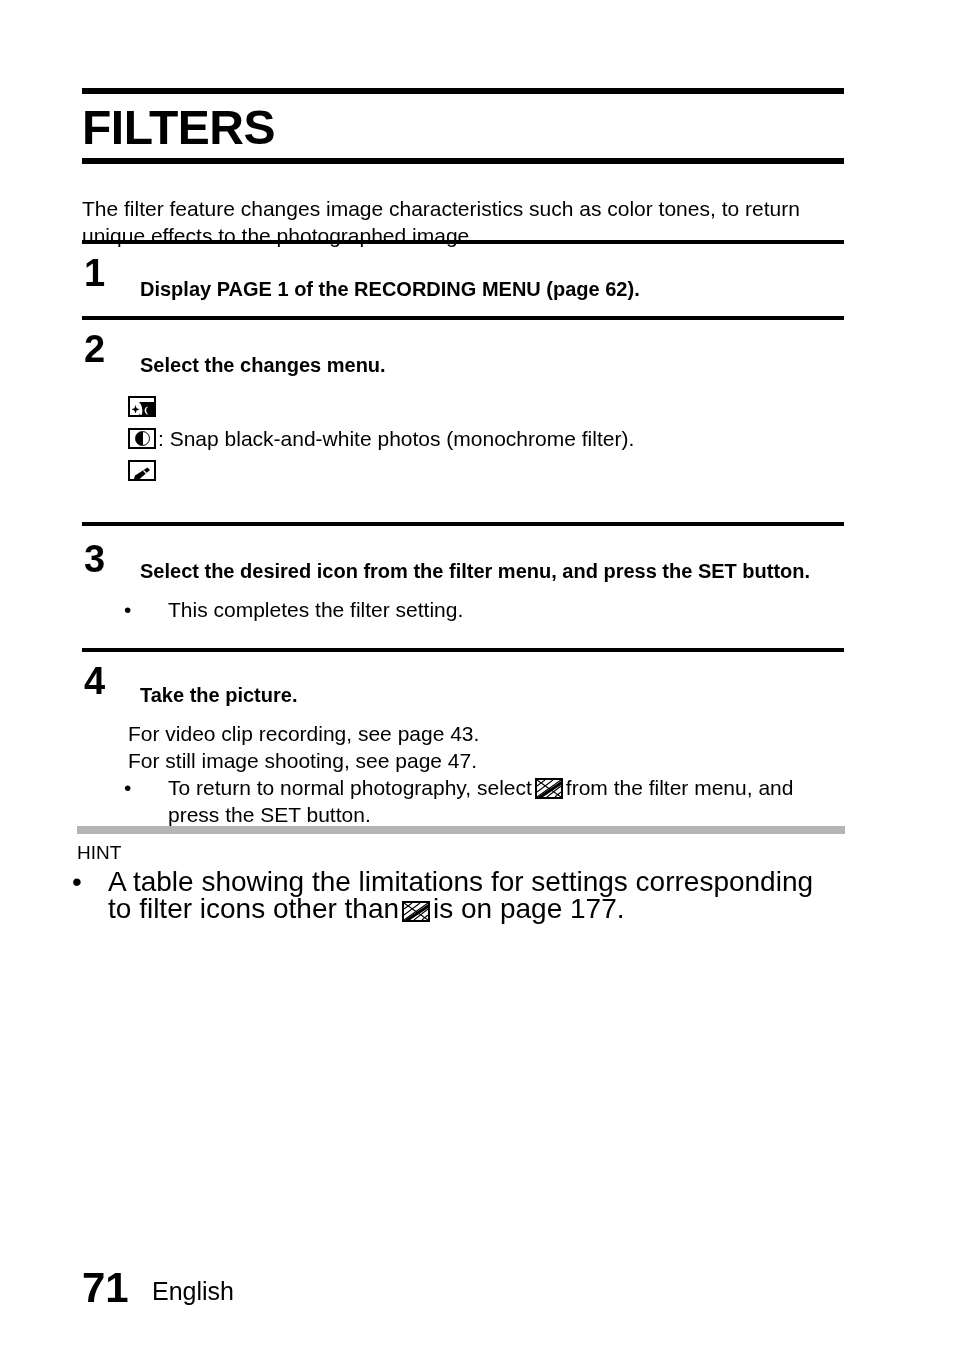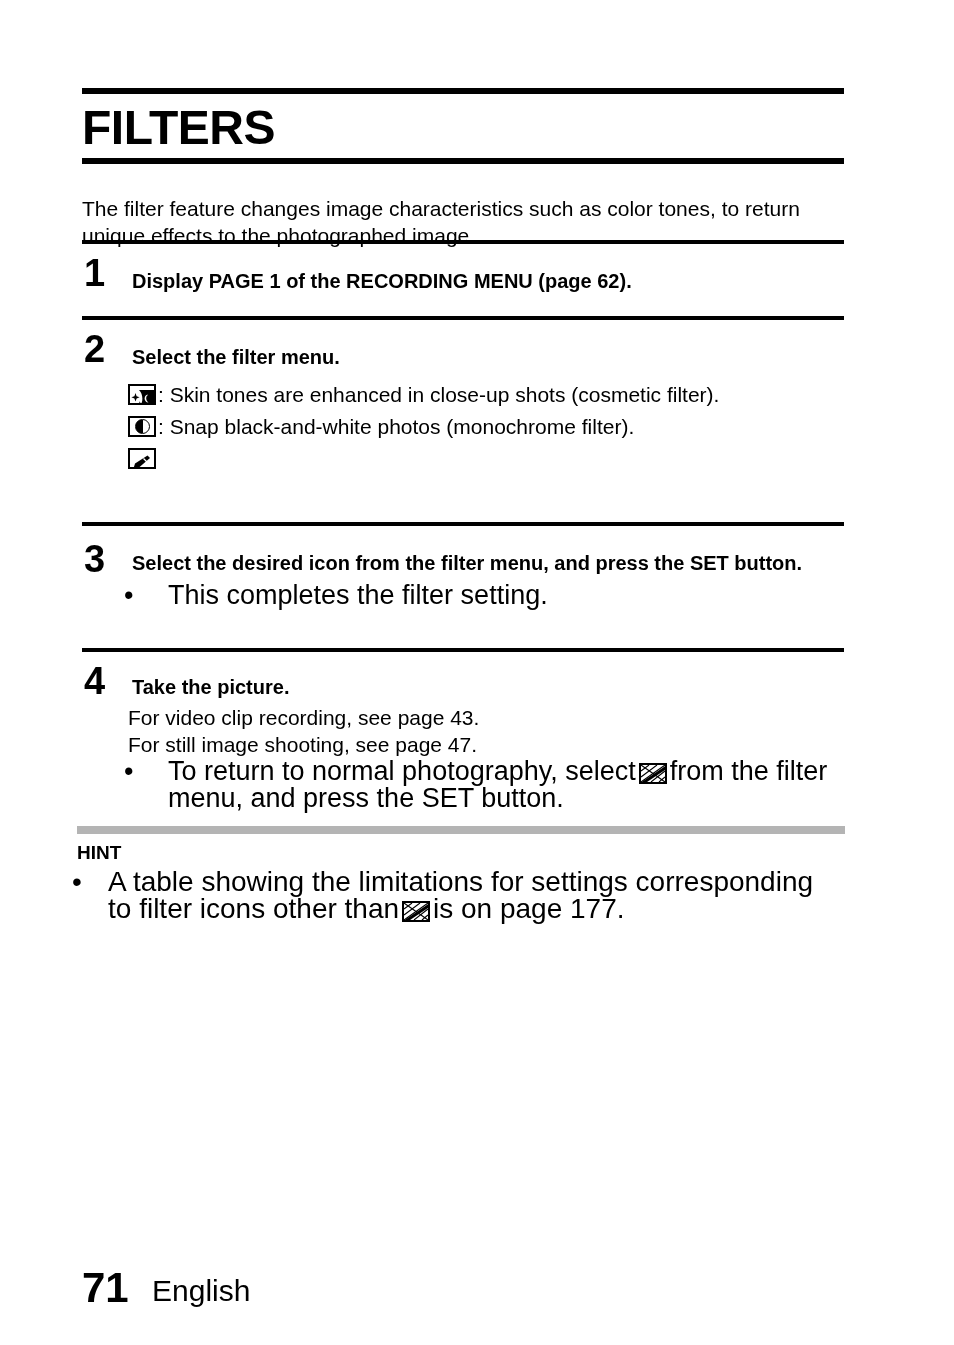--- a/index.html
+++ b/index.html
@@ -79,29 +79,29 @@
   }
   .step-body {
     position: absolute;
     left: 128px;
     width: 718px;
   }
   .step-head {
     font-size: 20px;
     font-weight: bold;
     line-height: 26px;
-    margin: 4px;
+    margin: 12px;
   }
   .step-line {
     font-size: 21px;
     line-height: 27px;
     margin: 0;
   }
   .bullet-line {
-    font-size: 27px;
+    font-size: 21px;
     line-height: 27px;
     margin: 0;
     padding-left: 40px;
     text-indent: -22px;
   }
   .bullet-dot { display: inline-block; width: 22px; }
 
   
   .filter-list {
     margin: 0;
@@ -165,21 +165,21 @@
     box-sizing: border-box;
   }
 
   
   .hint-block { position: absolute; left: 0; top: 826px; width: 954px; }
   .hint-title {
     position: absolute;
     left: 77px;
     top: 15px;
     font-size: 19px;
-    font-weight: bold;
+    font-weight: normal;
     line-height: 24px;
   }
   .hint-body {
     position: absolute;
     left: 84px;
     top: 42px;
     width: 760px;
     font-size: 28px;
     line-height: 27px;
   }
@@ -197,21 +197,21 @@
     left: 82px;
     bottom: 0;
     font-size: 42px;
     font-weight: bold;
     line-height: 44px;
   }
   .lang {
     position: absolute;
     left: 152px;
     bottom: 2px;
-    font-size: 30px;
+    font-size: 25px;
     line-height: 34px;
   }
 </style>
 </head>
 <body>
 
 <div class="page">
 
   <div class="title-block">
     <div class="rule-thick" style="top:0px;"></div>
@@ -226,35 +226,34 @@
     <div class="step-num" style="top:14px;">1</div>
     <div class="step-body" style="top:24px;">
       <p class="step-head">Display PAGE 1 of the RECORDING MENU (page 62).</p>
     </div>
   </div>
 
   <div class="step" style="top:316px;">
     <div class="rule-med" style="top:0px;"></div>
     <div class="step-num" style="top:14px;">2</div>
     <div class="step-body" style="top:24px;">
-      <p class="step-head">Select the filter menu.</p>
+      <p class="step-head">Select the changes menu.</p>
 
       <ul class="filter-list" style="margin-top:8px;">
 
 
         <li class="filter-row">
           <span class="cam-icon ico-cosmetic">
             <svg width="24" height="17" viewBox="0 0 24 17" preserveAspectRatio="none" aria-hidden="true">
               <path d="M24 0 L9 0 C13 4 14 12 9 17 L24 17 Z" fill="#000"></path>
               <path d="M5.5 3 L6.6 6.2 L9.6 7.3 L6.6 8.4 L5.5 11.6 L4.4 8.4 L1.4 7.3 L4.4 6.2 Z" fill="#000"></path>
               <path d="M9.8 11.2 L10.4 12.9 L12 13.5 L10.4 14.1 L9.8 15.8 L9.2 14.1 L7.6 13.5 L9.2 12.9 Z" fill="#000"></path>
               <path d="M19 4.5 C19 4.5 16.2 4.9 16.2 8.5 C16.2 11.2 18.6 12.4 18.6 12.4 C16.4 12.6 14.6 10.8 14.6 8.4 C14.6 6 16.6 4.3 19 4.5 Z" fill="#fff"></path>
             </svg>
           </span>
-          <span class="filter-desc">: Skin tones are enhanced in close-up shots (cosmetic filter).</span>
         </li>
 
         <li class="filter-row">
           <span class="cam-icon ico-mono">
             <span class="circ"></span>
           </span>
           <span class="filter-desc">: Snap black-and-white photos (monochrome filter).</span>
         </li>
 
         <li class="filter-row">

